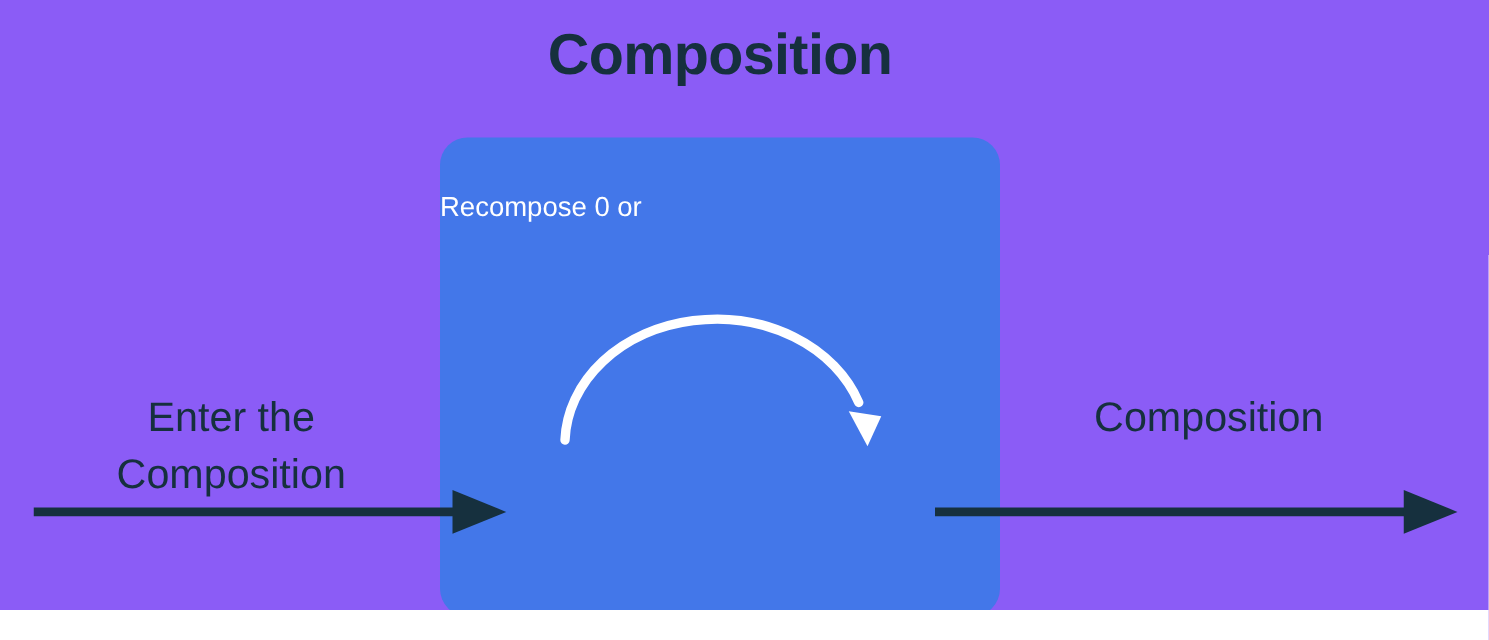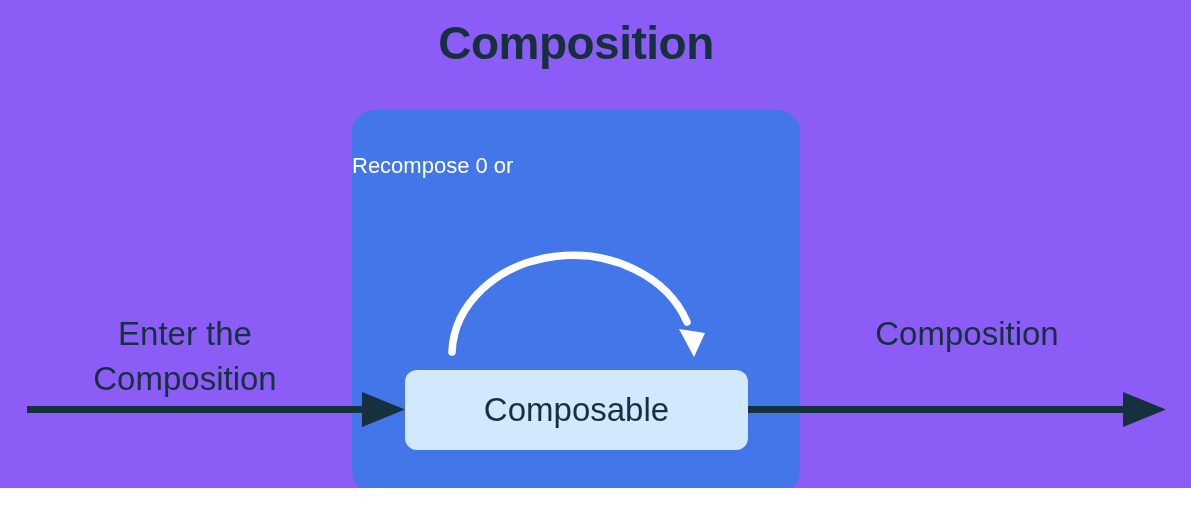--- a/index.html
+++ b/index.html
@@ -92,23 +92,20 @@
 <div id="canvas">
 
   <div class="page-title">Composition</div>
 
   <div class="composition-box">
 
     <div class="recompose-label">
       <div>Recompose 0 or</div>
     </div>
 
-    <div class="composable-box">
-      <span class="composable-label">Composable</span>
-    </div>
   </div>
 
   <div class="side-label left">
     <div>Enter the</div>
     <div>Composition</div>
   </div>
 
   <div class="side-label right">
     <div>Composition</div>
   </div>

